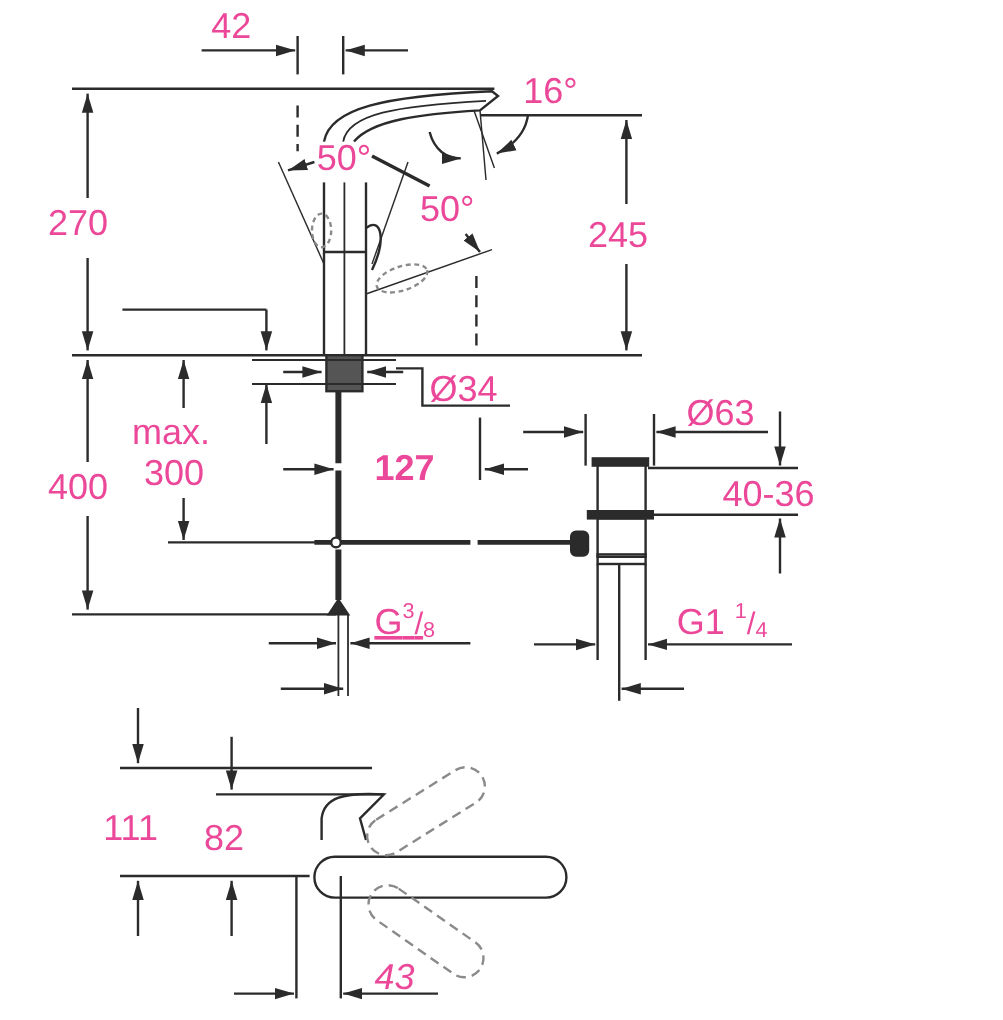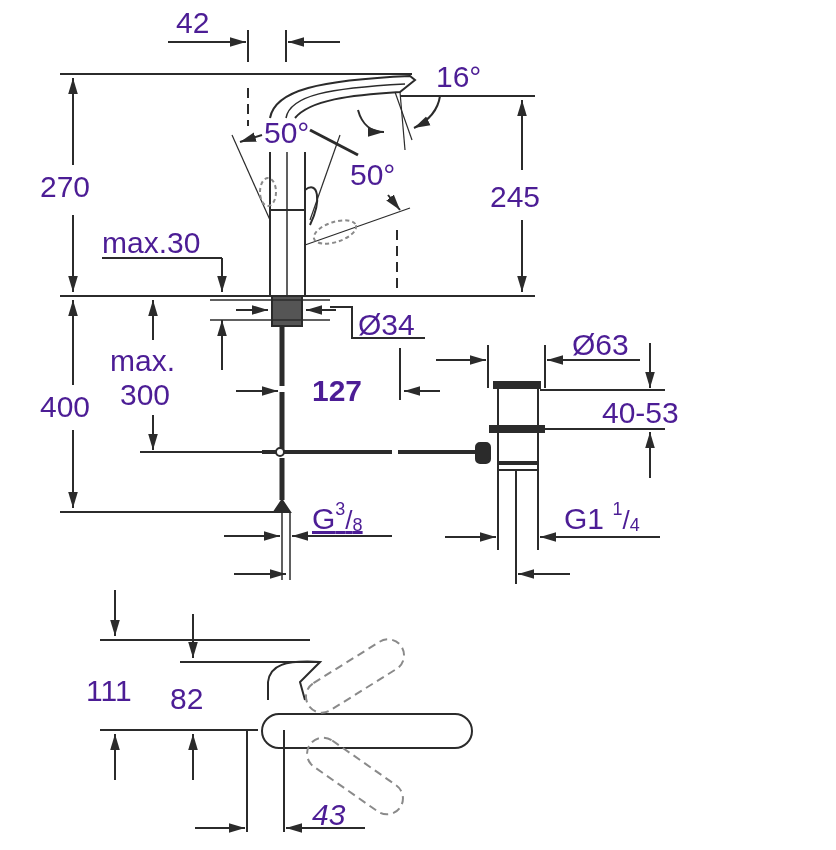--- a/index.html
+++ b/index.html
@@ -3,21 +3,21 @@
   <meta charset="utf-8">
   <style>
     html, body { margin: 0; padding: 0; background: #ffffff; }
     body { width: 836px; height: 850px; overflow: hidden; }
     #canvas { position: relative; width: 836px; height: 850px; }
     svg { position: absolute; left: 0; top: 0; }
     .lbl {
       position: absolute;
       font-family: "Liberation Sans", sans-serif;
       font-size: 30px;
-      color: #4c1d95;
+      color: #ec4899;
       line-height: 1;
       white-space: nowrap;
     }
     .frac sup { font-size: 18px; position: relative; top: -4px; vertical-align: top; }
     .frac sub { font-size: 18px; vertical-align: bottom; }
     .frac .sl { font-size: 26px; }
   </style>
 </head>
 <body>
 
@@ -149,28 +149,27 @@
       <line x1="365" y1="828" x2="286" y2="828" marker-end="url(#ah)"></line>
     </g>
   </svg>
 
   <span class="lbl" style="left:176px;top:8px;">42</span>
   <span class="lbl" style="left:436px;top:62px;">16°</span>
   <span class="lbl" style="left:264px;top:118px;">50°</span>
   <span class="lbl" style="left:350px;top:160px;">50°</span>
   <span class="lbl" style="left:40px;top:172px;">270</span>
   <span class="lbl" style="left:490px;top:182px;">245</span>
-  <span class="lbl" style="left:102px;top:228px;">max.30</span>
   <span class="lbl" style="left:358px;top:310px;">Ø34</span>
 
   <span class="lbl" style="left:40px;top:392px;">400</span>
   <span class="lbl" style="left:110px;top:346px;">max.</span>
   <span class="lbl" style="left:120px;top:380px;">300</span>
   <span class="lbl" style="left:312px;top:376px;font-weight:bold;">127</span>
   <span class="lbl frac" style="left:312px;top:504px;text-decoration:underline;"><span>G</span><sup>3</sup><span class="sl">/</span><sub>8</sub></span>
   <span class="lbl" style="left:572px;top:330px;">Ø63</span>
-  <span class="lbl" style="left:602px;top:398px;">40-53</span>
+  <span class="lbl" style="left:602px;top:398px;">40-36</span>
   <span class="lbl frac" style="left:564px;top:504px;"><span>G1</span> <sup>1</sup><span class="sl">/</span><sub>4</sub></span>
 
   <span class="lbl" style="left:86px;top:676px;">111</span>
   <span class="lbl" style="left:170px;top:684px;">82</span>
   <span class="lbl" style="left:312px;top:800px;font-style:italic;">43</span>
 </div>
 
 </body></html>

